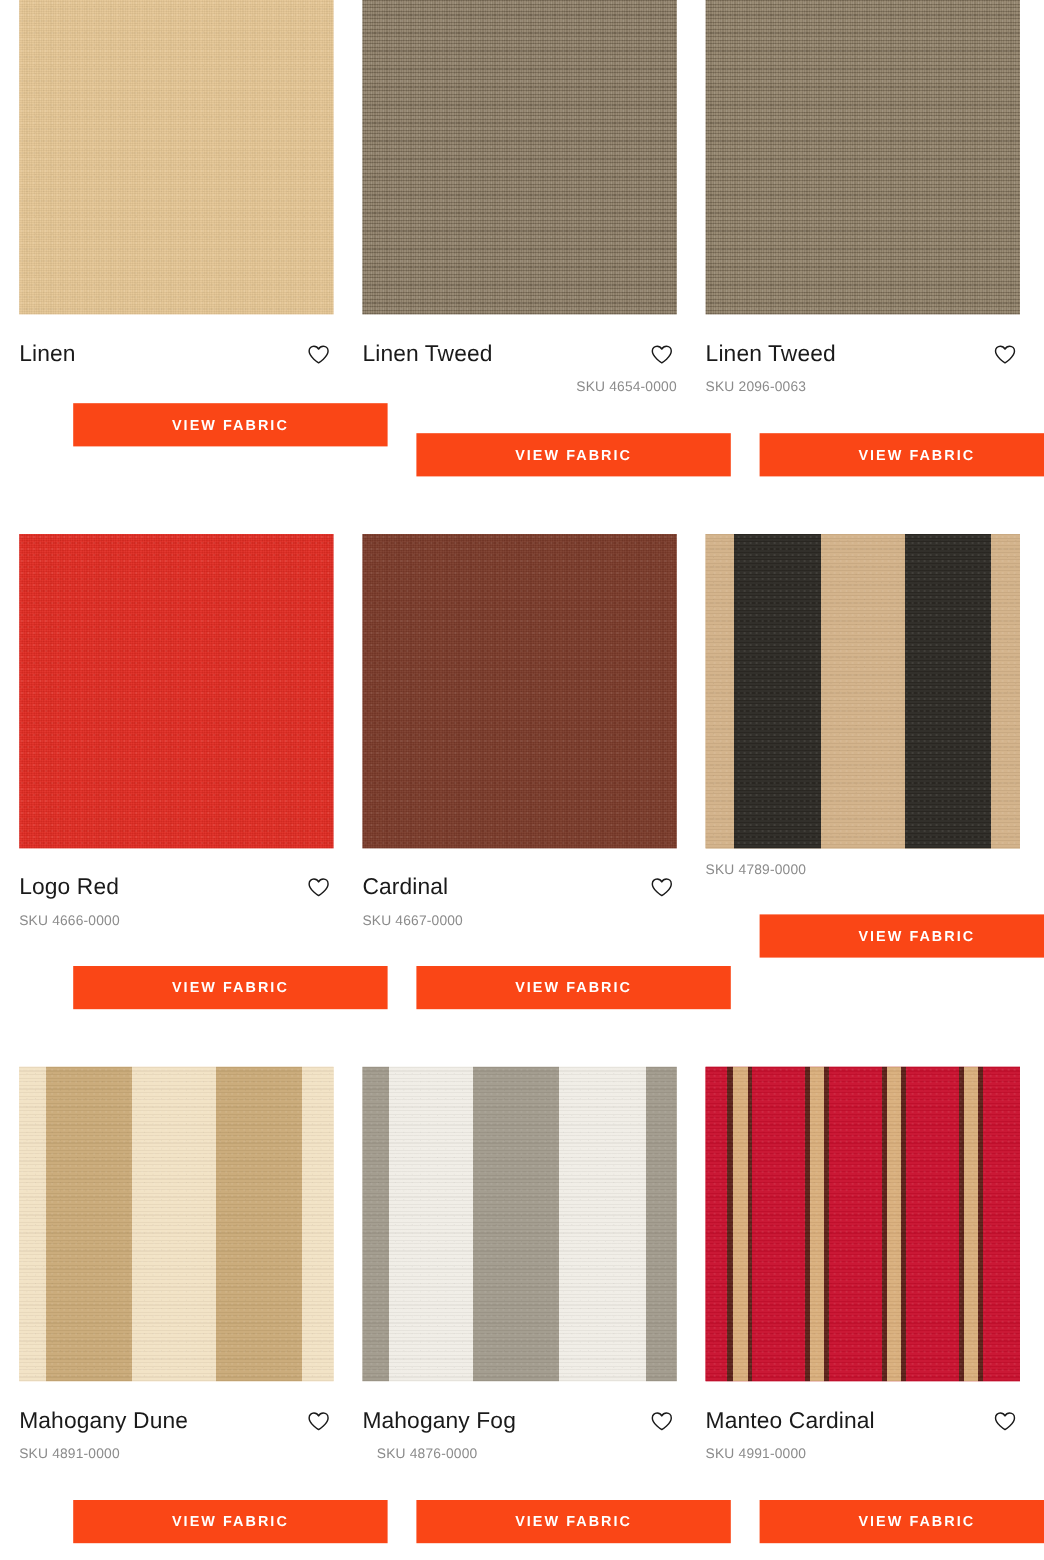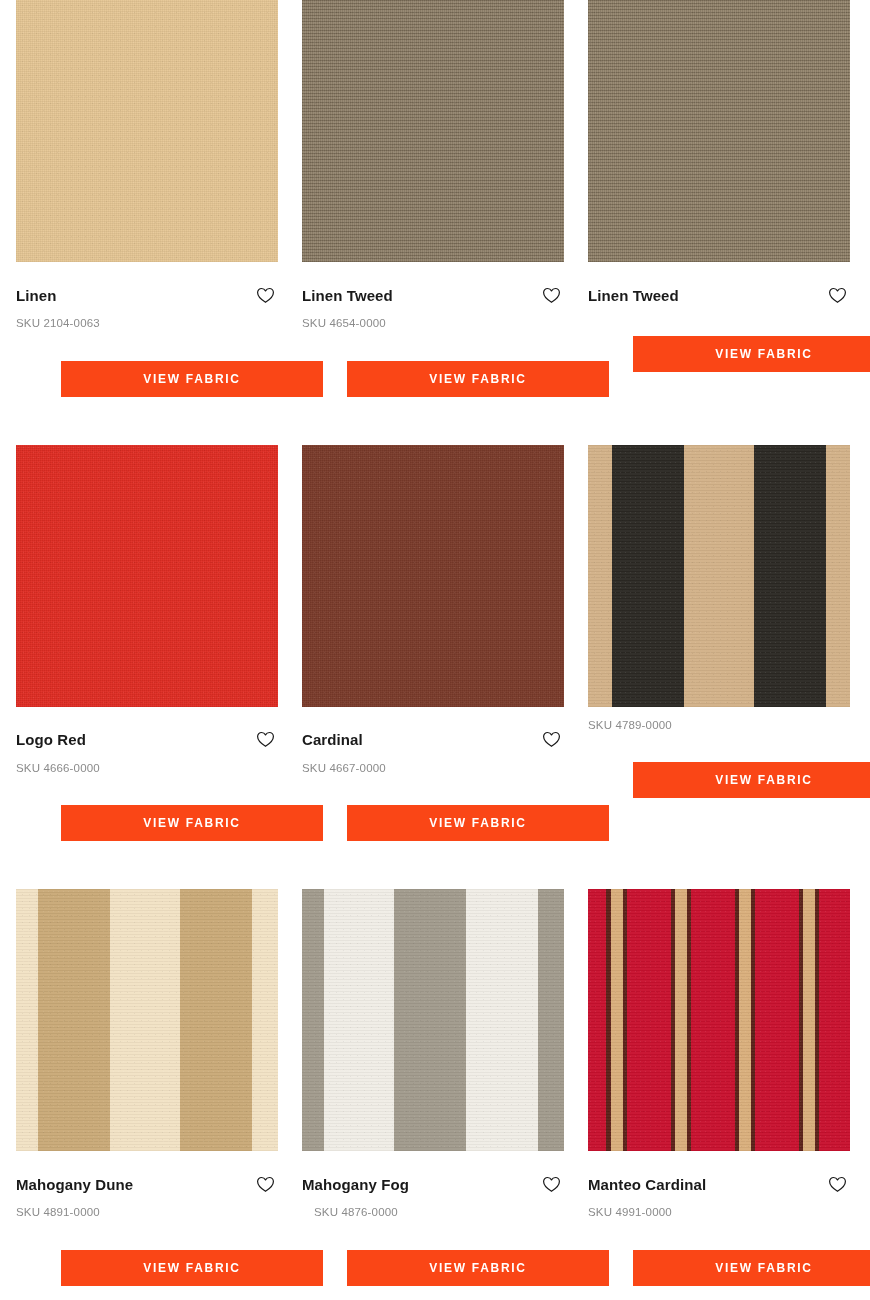--- a/index.html
+++ b/index.html
@@ -50,22 +50,22 @@
 
   .info {
     display: flex;
     align-items: center;
     justify-content: space-between;
     padding-top: 23px;
     padding-right: 2px;
   }
 
   .name {
-    font-size: 15px;
-    font-weight: 700;
+    font-size: 19px;
+    font-weight: 400;
     color: #1a1a1a;
     letter-spacing: .1px;
     line-height: 1;
   }
 
   .heart-btn {
     width: 22px;
     height: 20px;
     display: flex;
     align-items: center;
@@ -113,56 +113,56 @@
     <div class="info">
       <div class="name" style="color: rgb(26, 26, 26);">Linen</div>
       <button class="heart-btn">
         <span>
           <svg width="19" height="17" viewBox="0 0 19 17" fill="none" aria-hidden="true">
             <path d="M9.5 15.3C9.5 15.3 1.6 10.6 1.6 5.6C1.6 3.2 3.4 1.5 5.6 1.5C7.3 1.5 8.8 2.6 9.5 3.9C10.2 2.6 11.7 1.5 13.4 1.5C15.6 1.5 17.4 3.2 17.4 5.6C17.4 10.6 9.5 15.3 9.5 15.3Z" stroke="#1a1a1a" stroke-width="1.2" stroke-linejoin="round" fill="none"></path>
           </svg>
         </span>
       </button>
     </div>
-    <div class="sku" style="color: rgb(139, 139, 139);">SKU 2104-0063</div>
     <button class="view-btn" style="background: rgb(250, 70, 22); color: rgb(255, 255, 255);">VIEW FABRIC</button>
   </div>
 
   <div class="card">
     <div class="swatch" style="background: repeating-linear-gradient(0deg, rgba(0, 0, 0, 0.13) 0px, rgba(0, 0, 0, 0.13) 1px, rgba(255, 255, 255, 0.07) 1px, rgba(255, 255, 255, 0.07) 3px), repeating-linear-gradient(90deg, rgba(0, 0, 0, 0.07) 0px, rgba(0, 0, 0, 0.07) 1px, rgba(255, 255, 255, 0.05) 1px, rgba(255, 255, 255, 0.05) 2px), rgb(138, 122, 98);">
       <div class="grain"></div>
     </div>
     <div class="info">
       <div class="name" style="color: rgb(26, 26, 26);">Linen Tweed</div>
       <button class="heart-btn">
         <span>
           <svg width="19" height="17" viewBox="0 0 19 17" fill="none" aria-hidden="true">
             <path d="M9.5 15.3C9.5 15.3 1.6 10.6 1.6 5.6C1.6 3.2 3.4 1.5 5.6 1.5C7.3 1.5 8.8 2.6 9.5 3.9C10.2 2.6 11.7 1.5 13.4 1.5C15.6 1.5 17.4 3.2 17.4 5.6C17.4 10.6 9.5 15.3 9.5 15.3Z" stroke="#1a1a1a" stroke-width="1.2" stroke-linejoin="round" fill="none"></path>
           </svg>
         </span>
       </button>
     </div>
-    <div class="sku" style="color: rgb(139, 139, 139);">SKU 4654-0000</div>
+    <div class="sku" style="color: rgb(139, 139, 139); text-align: right;">SKU 4654-0000</div>
     <button class="view-btn" style="background: rgb(250, 70, 22); color: rgb(255, 255, 255);">VIEW FABRIC</button>
   </div>
 
   <div class="card">
     <div class="swatch" style="background: repeating-linear-gradient(0deg, rgba(0, 0, 0, 0.13) 0px, rgba(0, 0, 0, 0.13) 1px, rgba(255, 255, 255, 0.07) 1px, rgba(255, 255, 255, 0.07) 3px), repeating-linear-gradient(90deg, rgba(0, 0, 0, 0.07) 0px, rgba(0, 0, 0, 0.07) 1px, rgba(255, 255, 255, 0.05) 1px, rgba(255, 255, 255, 0.05) 2px), rgb(140, 124, 99);">
       <div class="grain"></div>
     </div>
     <div class="info">
       <div class="name" style="color: rgb(26, 26, 26);">Linen Tweed</div>
       <button class="heart-btn">
         <span>
           <svg width="19" height="17" viewBox="0 0 19 17" fill="none" aria-hidden="true">
             <path d="M9.5 15.3C9.5 15.3 1.6 10.6 1.6 5.6C1.6 3.2 3.4 1.5 5.6 1.5C7.3 1.5 8.8 2.6 9.5 3.9C10.2 2.6 11.7 1.5 13.4 1.5C15.6 1.5 17.4 3.2 17.4 5.6C17.4 10.6 9.5 15.3 9.5 15.3Z" stroke="#1a1a1a" stroke-width="1.2" stroke-linejoin="round" fill="none"></path>
           </svg>
         </span>
       </button>
     </div>
+    <div class="sku" style="color: rgb(139, 139, 139);">SKU 2096-0063</div>
     <button class="view-btn" style="background: rgb(250, 70, 22); color: rgb(255, 255, 255);">VIEW FABRIC</button>
   </div>
 
   <div class="card">
     <div class="swatch" style="background: repeating-linear-gradient(0deg, rgba(0, 0, 0, 0.035) 0px, rgba(0, 0, 0, 0.035) 1px, rgba(255, 255, 255, 0.03) 1px, rgba(255, 255, 255, 0.03) 2px), repeating-linear-gradient(90deg, rgba(0, 0, 0, 0.03) 0px, rgba(0, 0, 0, 0.03) 1px, rgba(255, 255, 255, 0.024) 1px, rgba(255, 255, 255, 0.024) 2px), rgb(224, 43, 34);">
       <div class="grain"></div>
     </div>
     <div class="info">
       <div class="name" style="color: rgb(26, 26, 26);">Logo Red</div>
       <button class="heart-btn">

